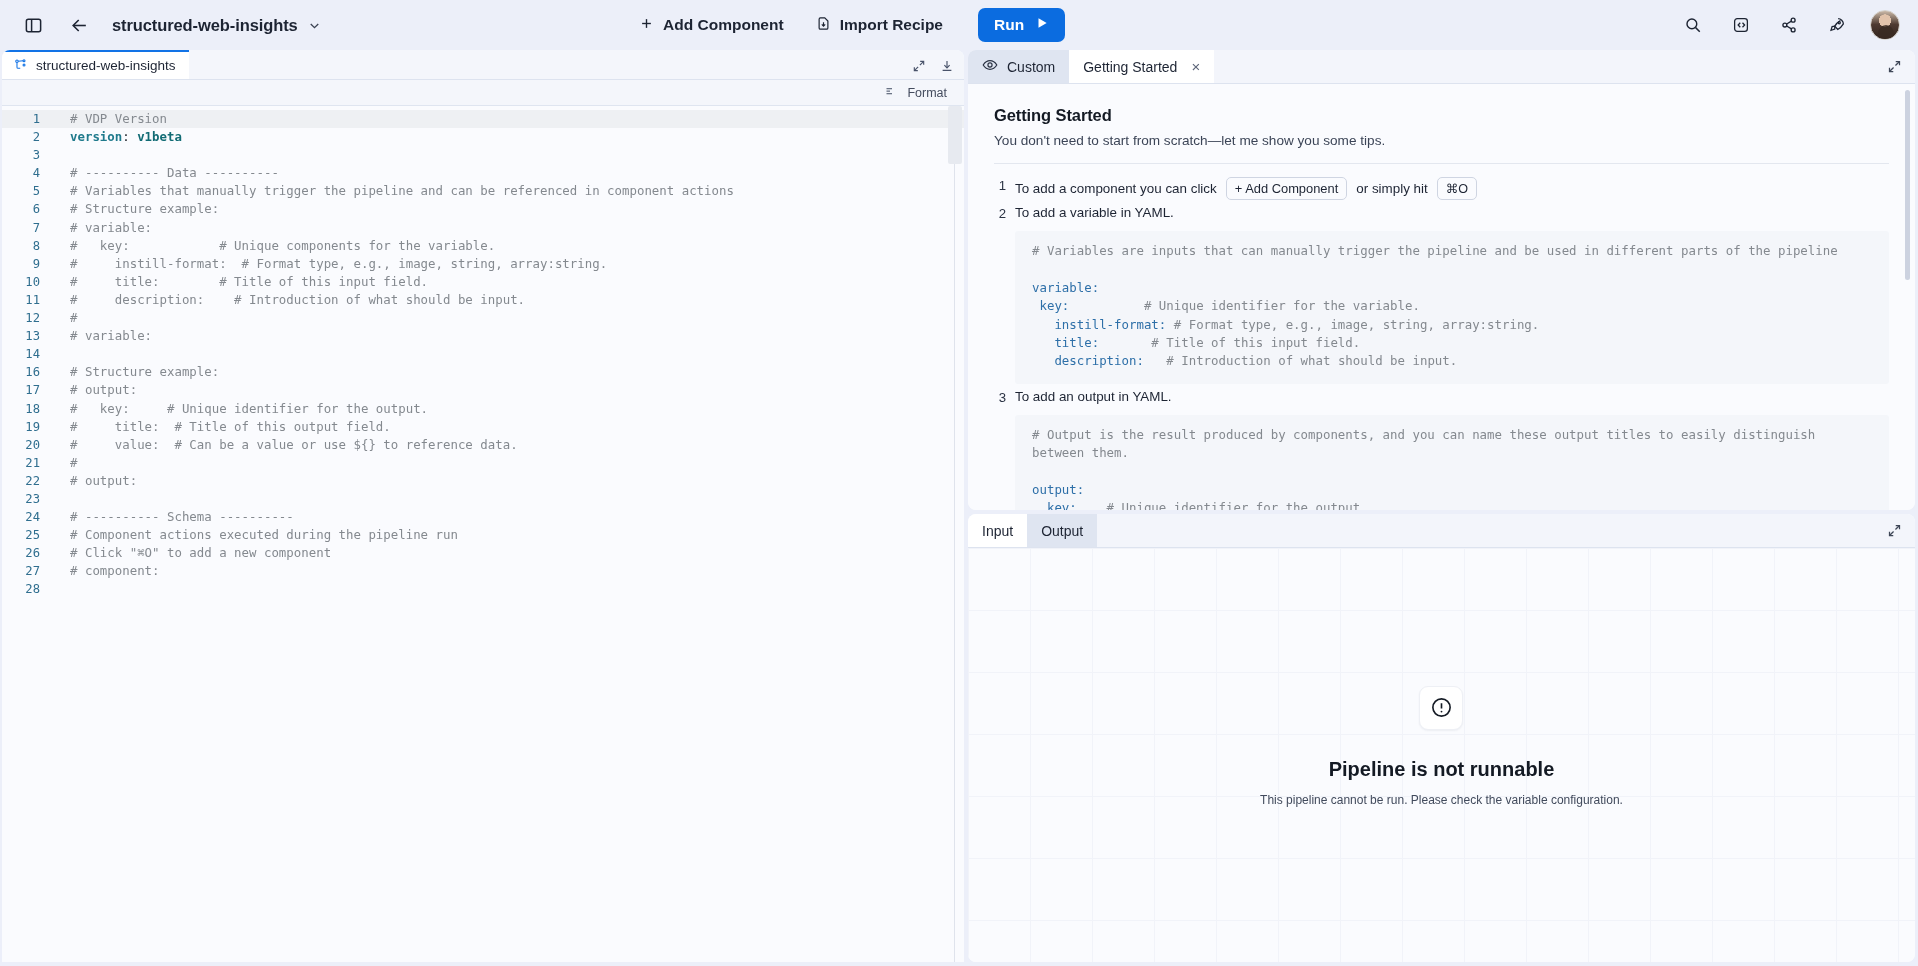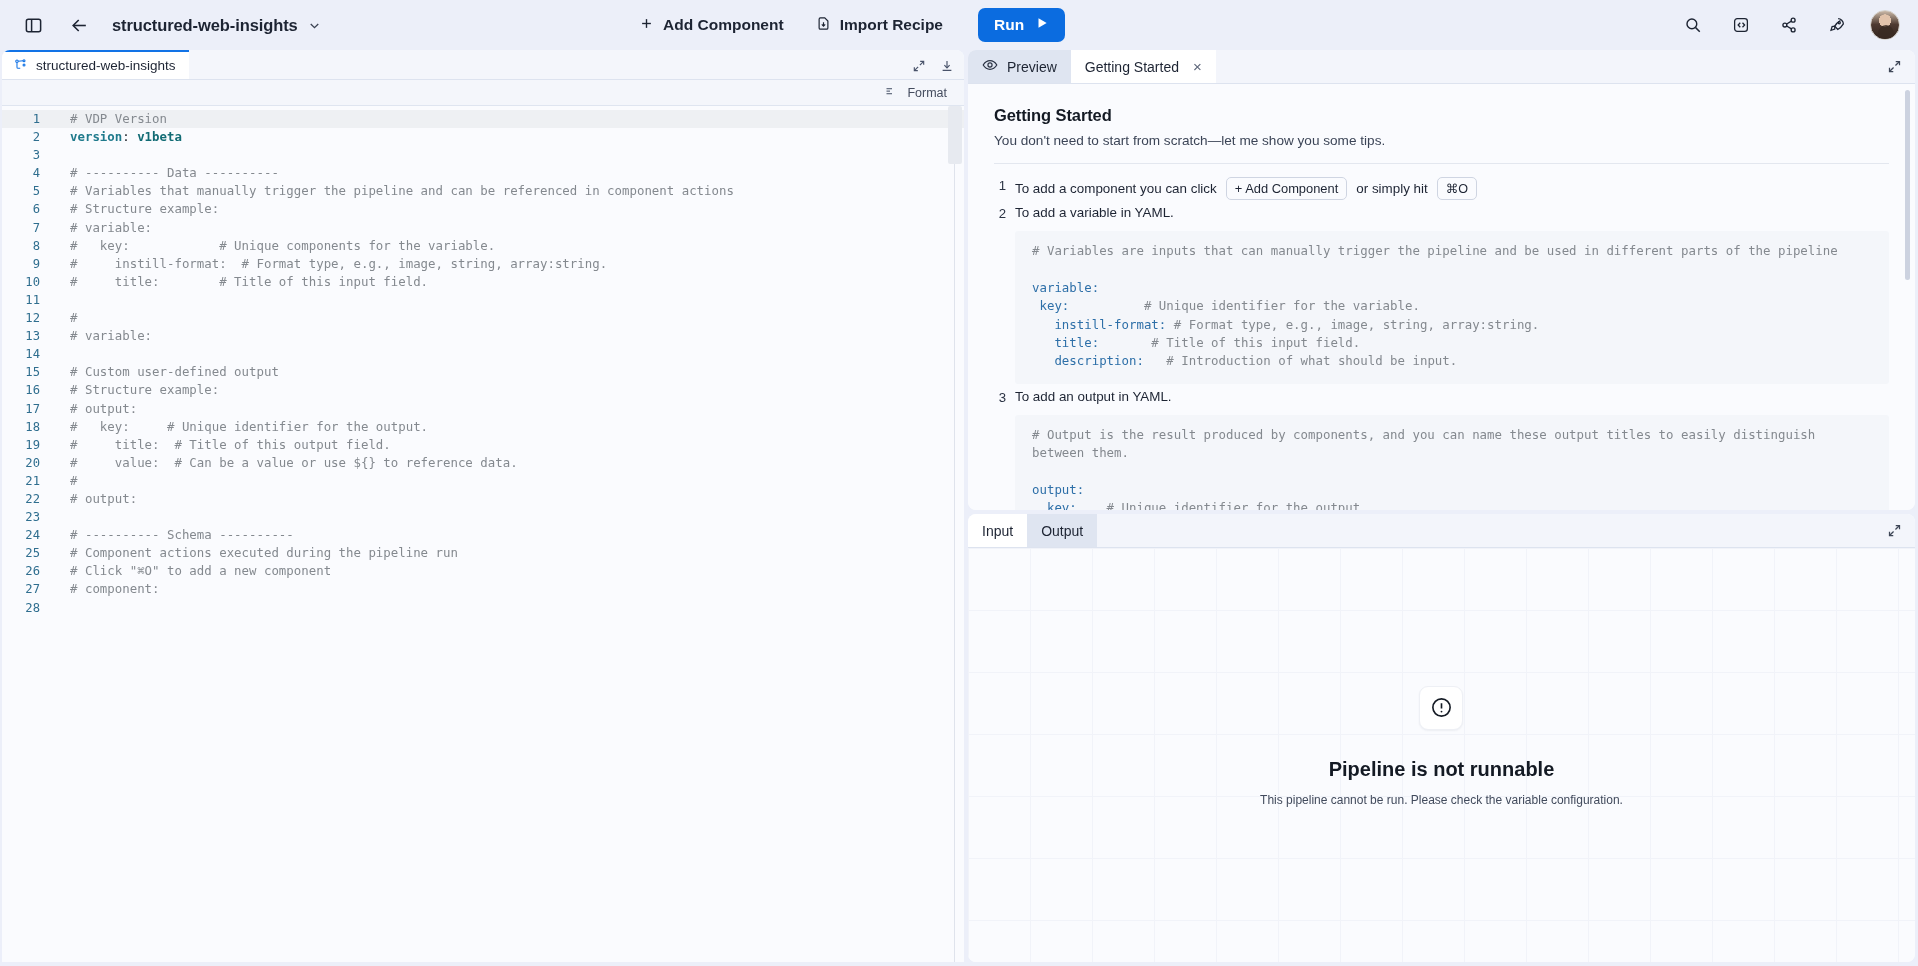--- a/index.html
+++ b/index.html
@@ -362,36 +362,33 @@
               <div class="code-line">
                 <span class="ln">9</span>
                 <span class="code-text"><span class="cm">#     instill-format:  # Format type, e.g., image, string, array:string.</span></span>
               </div>
               <div class="code-line">
                 <span class="ln">10</span>
                 <span class="code-text"><span class="cm">#     title:        # Title of this input field.</span></span>
               </div>
               <div class="code-line">
                 <span class="ln">11</span>
+                <span class="code-text"><span class="cm">#     description:    # Introduction of what should be input.</span></span>
               </div>
               <div class="code-line">
                 <span class="ln">12</span>
                 <span class="code-text"><span class="cm">#</span></span>
               </div>
               <div class="code-line">
                 <span class="ln">13</span>
                 <span class="code-text"><span class="cm"># variable:</span></span>
               </div>
               <div class="code-line">
                 <span class="ln">14</span>
                 <span class="code-text"></span>
-              </div>
-              <div class="code-line">
-                <span class="ln">15</span>
-                <span class="code-text"><span class="cm"># Custom user-defined output</span></span>
               </div>
               <div class="code-line">
                 <span class="ln">16</span>
                 <span class="code-text"><span class="cm"># Structure example:</span></span>
               </div>
               <div class="code-line">
                 <span class="ln">17</span>
                 <span class="code-text"><span class="cm"># output:</span></span>
               </div>
               <div class="code-line">
@@ -449,21 +446,21 @@
 
       <div class="panel preview-panel">
         <div class="panel-tabrow">
           <div class="ptab shaded">
             <span>
               <svg width="16" height="16" viewBox="0 0 24 24" fill="none" stroke="#2b3344" stroke-width="1.8">
                 <path d="M1.8 12S5.8 5.5 12 5.5 22.2 12 22.2 12 18.2 18.5 12 18.5 1.8 12 1.8 12z"></path>
                 <circle cx="12" cy="12" r="3.1"></circle>
               </svg>
             </span>
-            <span>Preview</span>
+            <span>Custom</span>
           </div>
           <div class="ptab active">
             <span>Getting Started</span>
             <span class="close-x">×</span>
           </div>
           <div class="ptab-fill">
             <span class="panel-expand">
               <svg width="15" height="15" viewBox="0 0 24 24" fill="none" stroke="currentColor" stroke-width="2">
                 <polyline points="14,4 20,4 20,10"></polyline>
                   <polyline points="10,20 4,20 4,14"></polyline>

